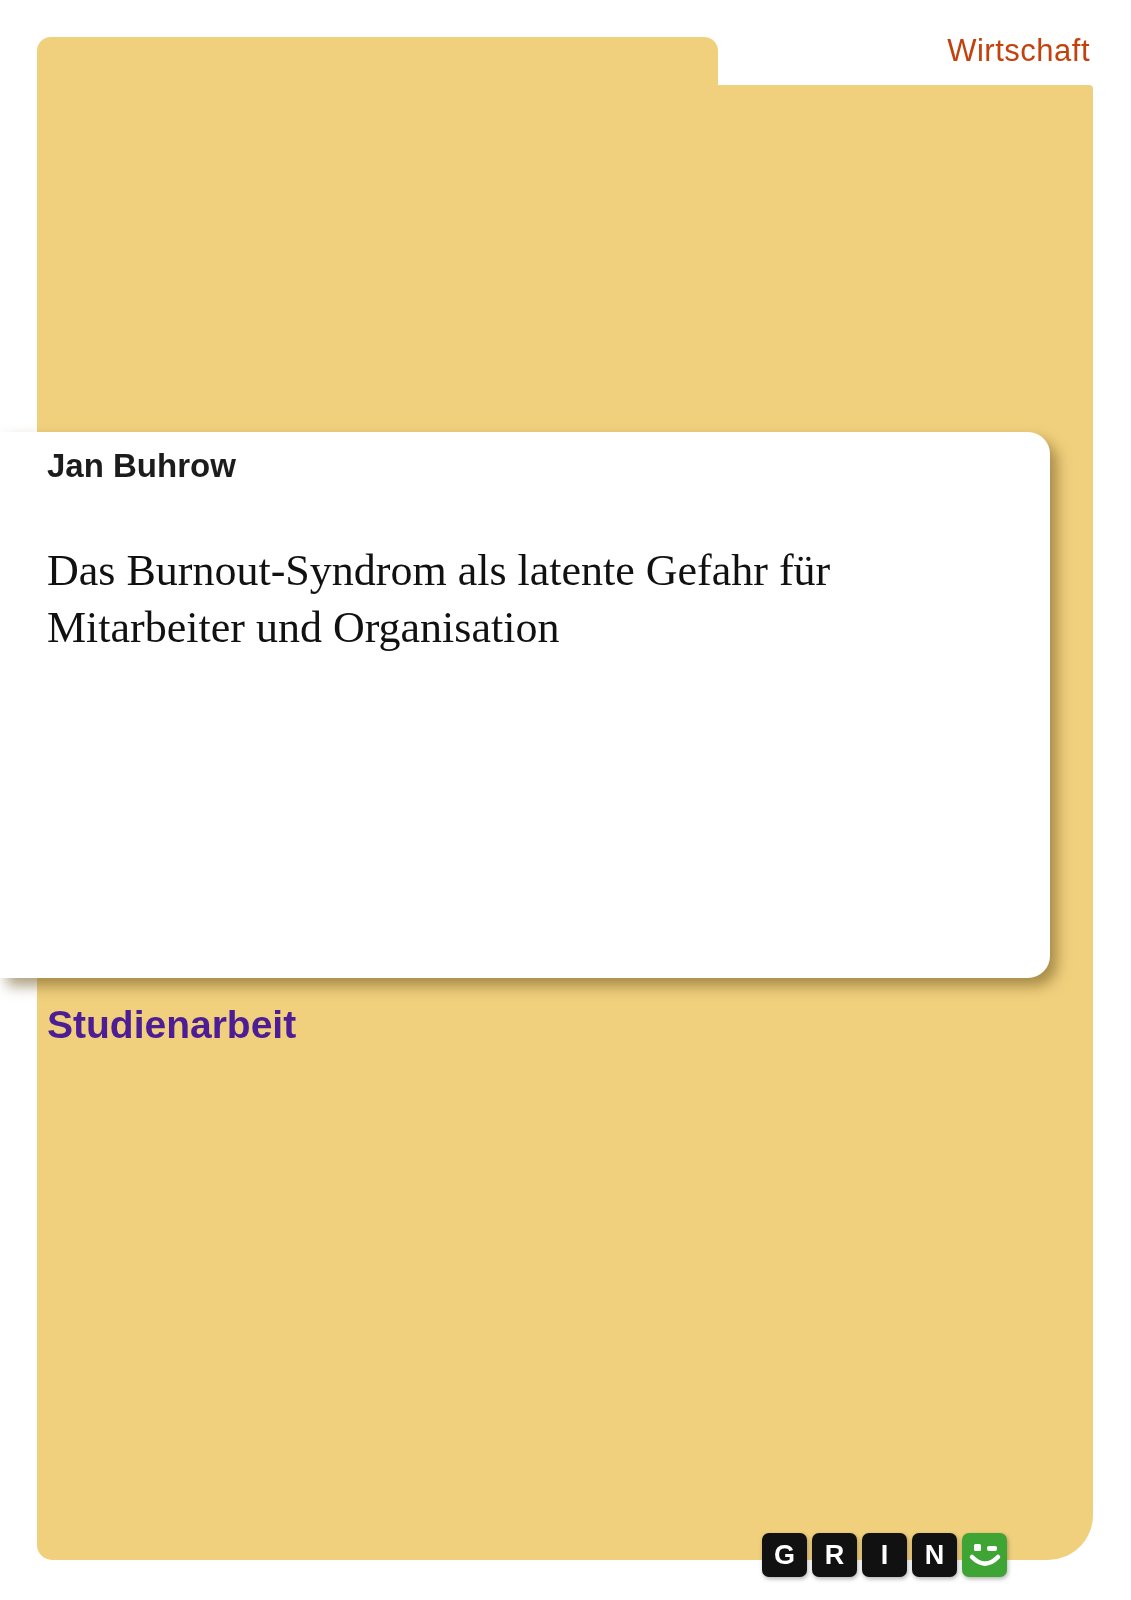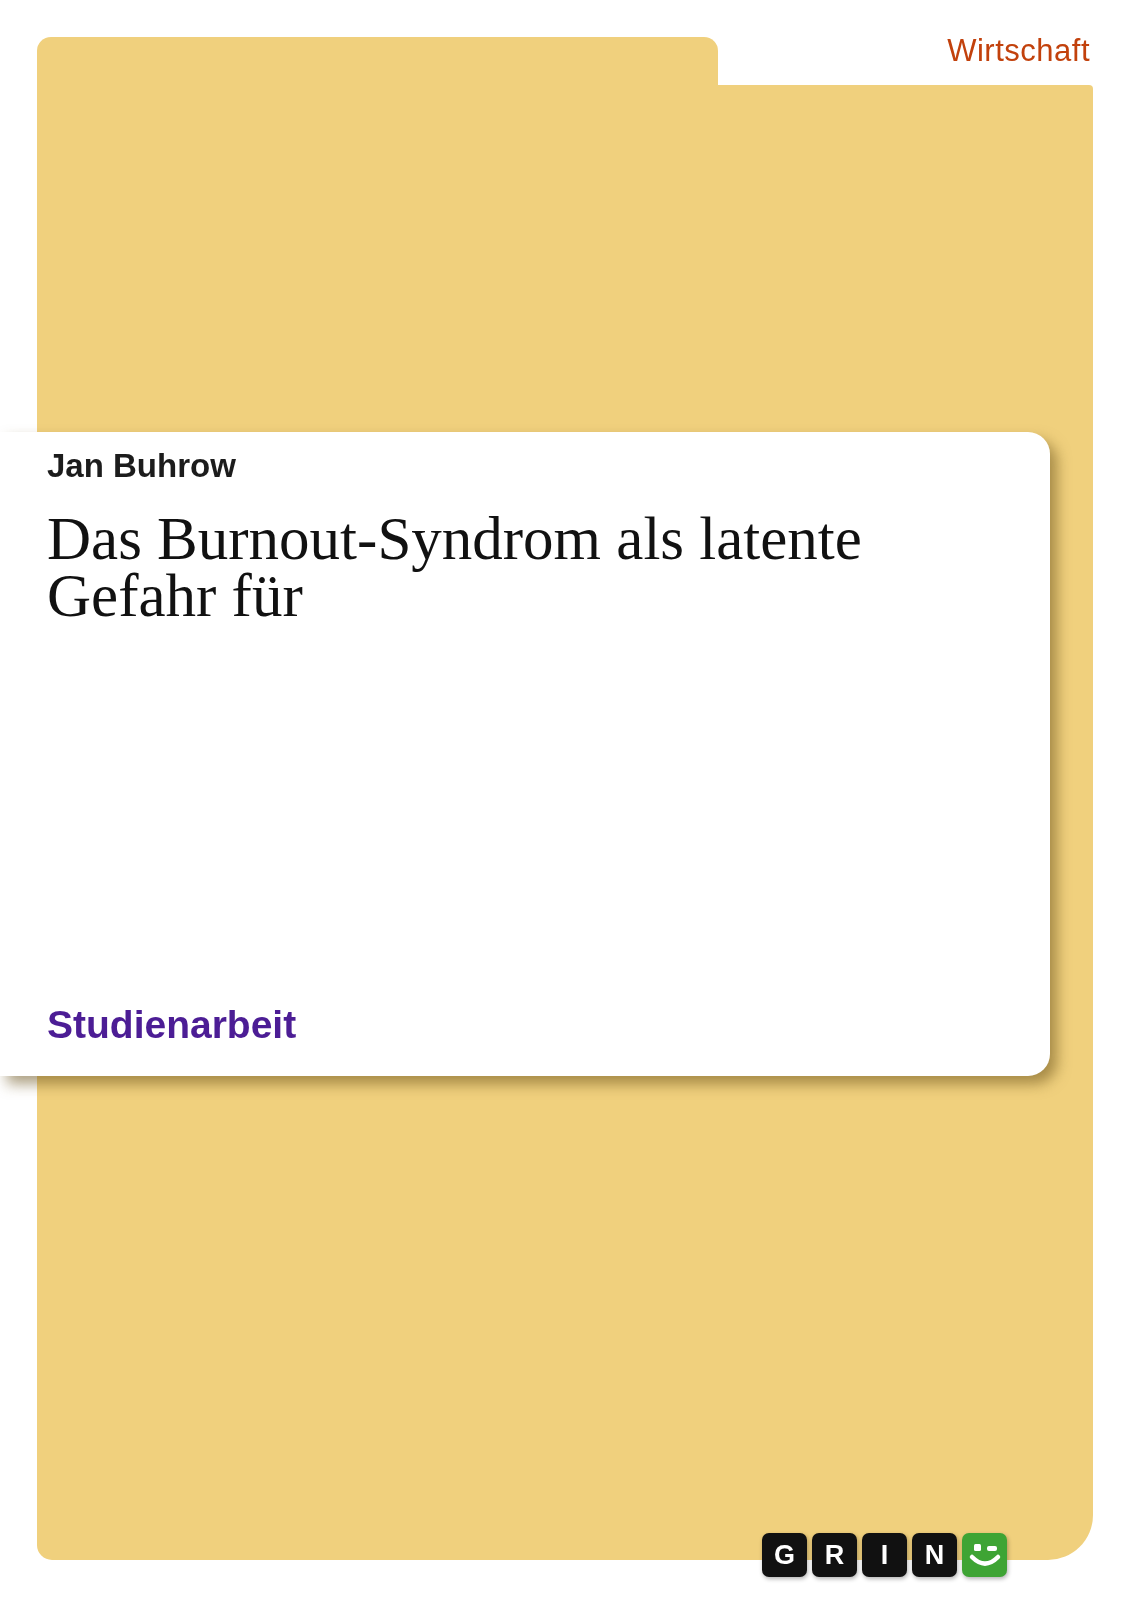--- a/index.html
+++ b/index.html
@@ -31,38 +31,38 @@
     top:33px;right:41px;
     font-size:31px;
     font-weight:400;
     letter-spacing:0.5px;
     color:#c2410c;
   }
   
   .card{
     position:absolute;
     left:0;top:432px;
-    width:1050px;height:644px;
+    width:1050px;height:546px;
     background:#ffffff;
     border-radius:0 22px 22px 0;
     box-shadow:7px 8px 14px rgba(105,82,28,0.55);
     box-sizing:border-box;
     padding:14px 40px 0 47px;
   }
   .author{
     font-size:33px;
     font-weight:bold;
     color:#1c1c1c;
     line-height:40px;
   }
   .title{
-    margin:24px 0 0 0;
+    margin:56px 0 0 0;
     font-family:"Liberation Serif",serif;
     font-weight:400;
-    font-size:61px;
+    font-size:44px;
     line-height:57px;
     color:#111111;
   }
   
   .doctype{
     position:absolute;
     left:47px;top:1002px;
     font-size:39px;
     font-weight:bold;
     color:#4c1d95;
@@ -95,21 +95,21 @@
 </head>
 <body>
 
 <div class="yellow-tab"></div>
 <div class="yellow-main"></div>
 
 <div class="category">Wirtschaft</div>
 
 <div class="card">
   <div class="author">Jan Buhrow</div>
-  <h1 class="title"><span>Das Burnout-Syndrom als latente Gefahr für</span><br></h1>
+  <h1 class="title"><span>Das Burnout-Syndrom als latente Gefahr für</span><br><span>Mitarbeiter und Organisation</span></h1>
 </div>
 
 <div class="doctype">Studienarbeit</div>
 
 <div class="logo">
   <div class="logo-tile">
       <span>G</span>
     </div>
   <div class="logo-tile">
       <span>R</span>

